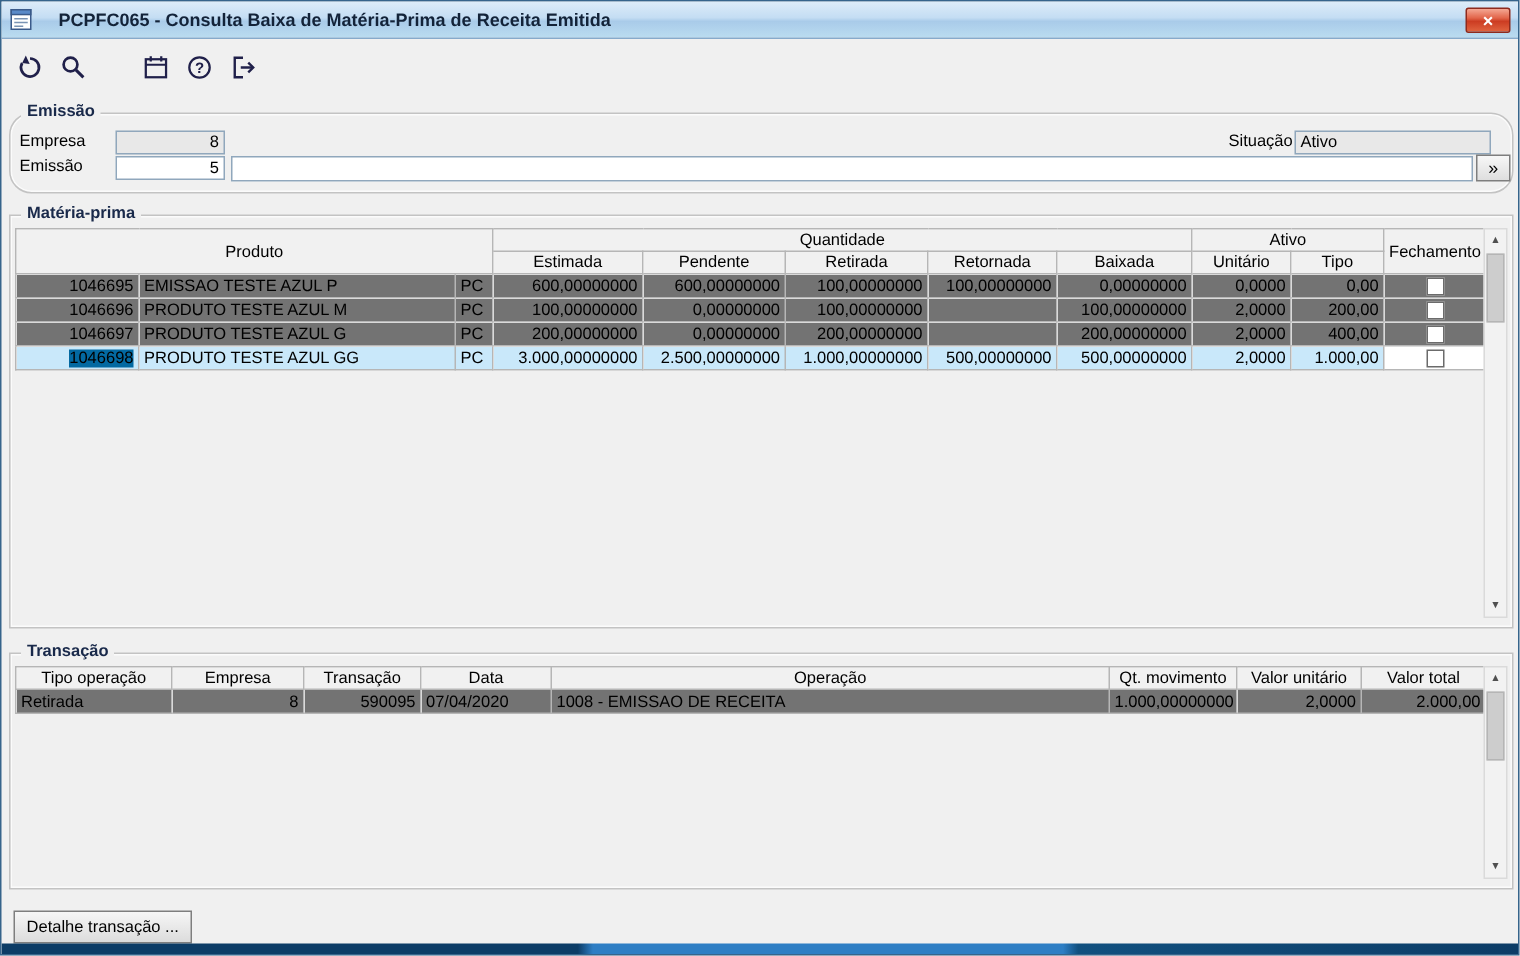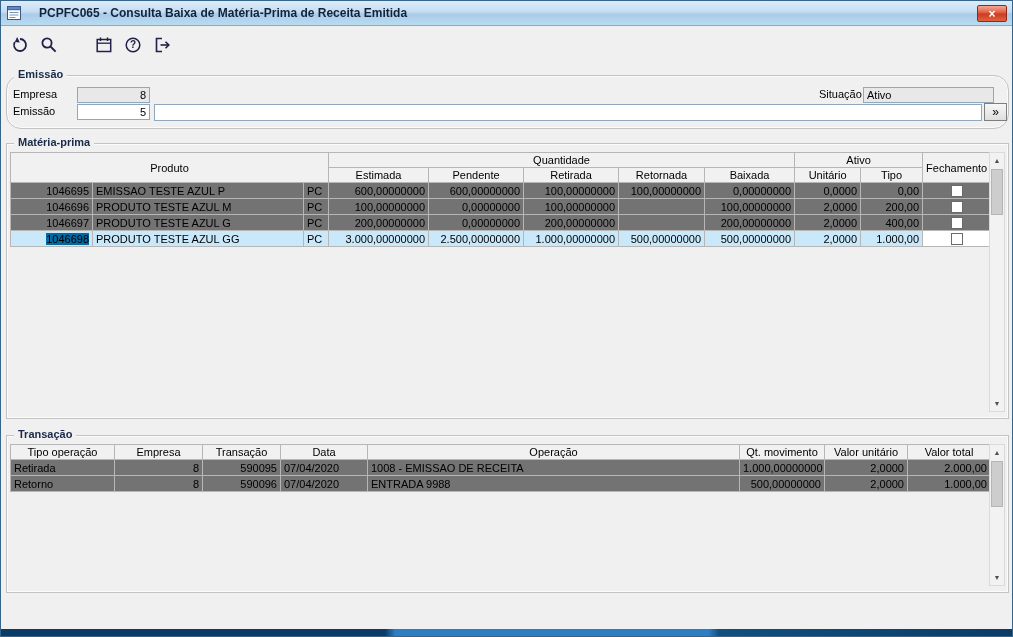--- a/index.html
+++ b/index.html
@@ -262,35 +262,26 @@
         <tr>
           <td>Retirada</td>
           <td class="num">8</td>
           <td class="num">590095</td>
           <td>07/04/2020</td>
           <td>1008 - EMISSAO DE RECEITA</td>
           <td class="num">1.000,00000000</td>
           <td class="num">2,0000</td>
           <td class="num">2.000,00</td>
         </tr>
-        <tr>
-          <td>Retorno</td>
-          <td class="num">8</td>
-          <td class="num">590096</td>
-          <td>07/04/2020</td>
-          <td>ENTRADA 9988</td>
-          <td class="num">500,00000000</td>
-          <td class="num">2,0000</td>
-          <td class="num">1.000,00</td>
-        </tr>
       </tbody>
     </table>
 
     <div class="vscroll" style="right:3px; top:8px; height:142px;">
       <div class="scroll-arrow up">▲</div>
       <div class="scroll-thumb"></div>
       <div class="scroll-arrow down">▼</div>
     </div>
   </div>
 
+  <button class="detalhe-btn">Detalhe transação ...</button>
 
   <div class="bottom-strip"></div>
 </div>
 
 </body></html>

